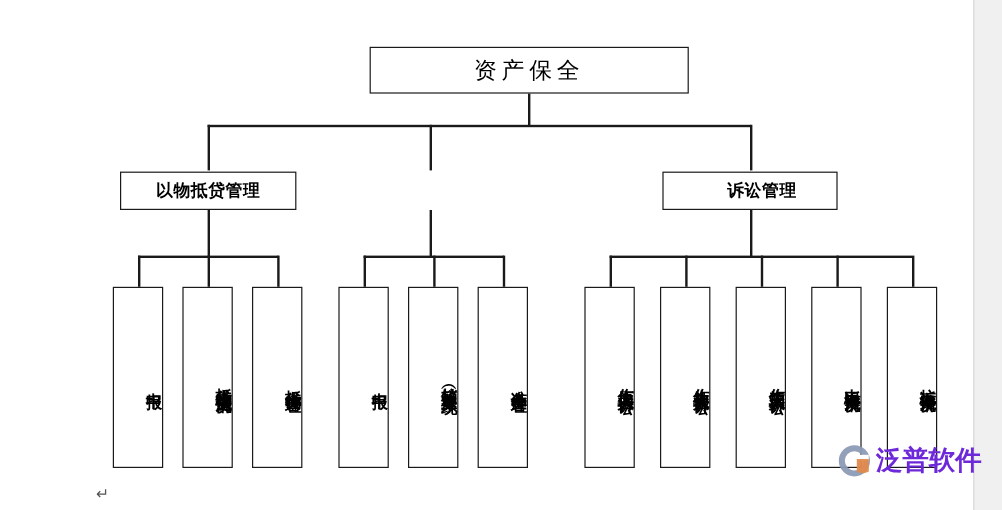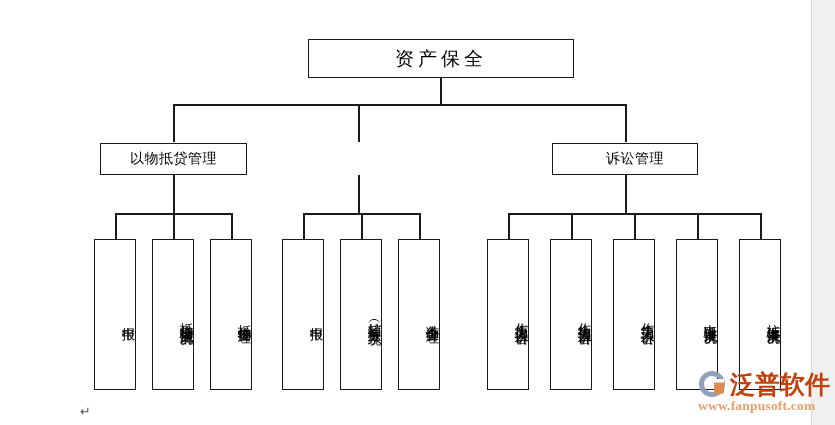--- a/index.html
+++ b/index.html
@@ -32,21 +32,21 @@
   .node {
     position: absolute;
     box-sizing: border-box;
     border: 1.6px solid #1a1a1a;
     background: #ffffff;
     color: #000000;
     display: flex;
     align-items: center;
     justify-content: center;
     text-align: center;
-    font-weight: 400;
+    font-weight: 700;
     letter-spacing: 0.5px;
     z-index: 3;
   }
   .node.root {
     font-size: 19px;
     font-weight: 400;
     letter-spacing: 4px;
     margin-top: 15px;
   }
   .node.level2 {
@@ -98,23 +98,23 @@
     gap: 3px;
     height: 32px;
   }
   .wm-mark {
     position: relative;
     width: 30px;
     height: 30px;
     flex: 0 0 30px;
   }
   .wm-text {
-    font-size: 25px;
+    font-size: 22px;
     font-weight: 700;
-    color: #c2410c;
+    color: #6d28d9;
     letter-spacing: 0px;
     line-height: 30px;
     white-space: nowrap;
   }
   .wm-url {
     font-family: "Liberation Serif", "DejaVu Serif", serif;
     font-size: 13.5px;
     font-weight: 700;
     color: #e8a06a;
     letter-spacing: 0.2px;
@@ -186,16 +186,15 @@
       <div class="wm-mark">
         <svg width="30" height="30" viewBox="0 0 30 30" aria-hidden="true">
           <path d="M15 2 A13 13 0 1 0 15 28 A13 13 0 1 0 15 2 Z
                    M15 7 A8 8 0 1 1 15 23 A8 8 0 1 1 15 7 Z" fill="#8d9bb5" fill-rule="evenodd" opacity="0.95"></path>
           <rect x="14" y="10" width="13" height="5.2" fill="#ffffff"></rect>
           <path d="M17 13.5 L27 13.5 L27 24 A11 11 0 0 1 17 24 Z" fill="#e08a4c" opacity="0.95"></path>
         </svg>
       </div>
       <div class="wm-text">泛普软件</div>
     </div>
-    <div class="wm-url">www.fanpusoft.com</div>
   </div>
 
 </div>
 
 </body></html>

